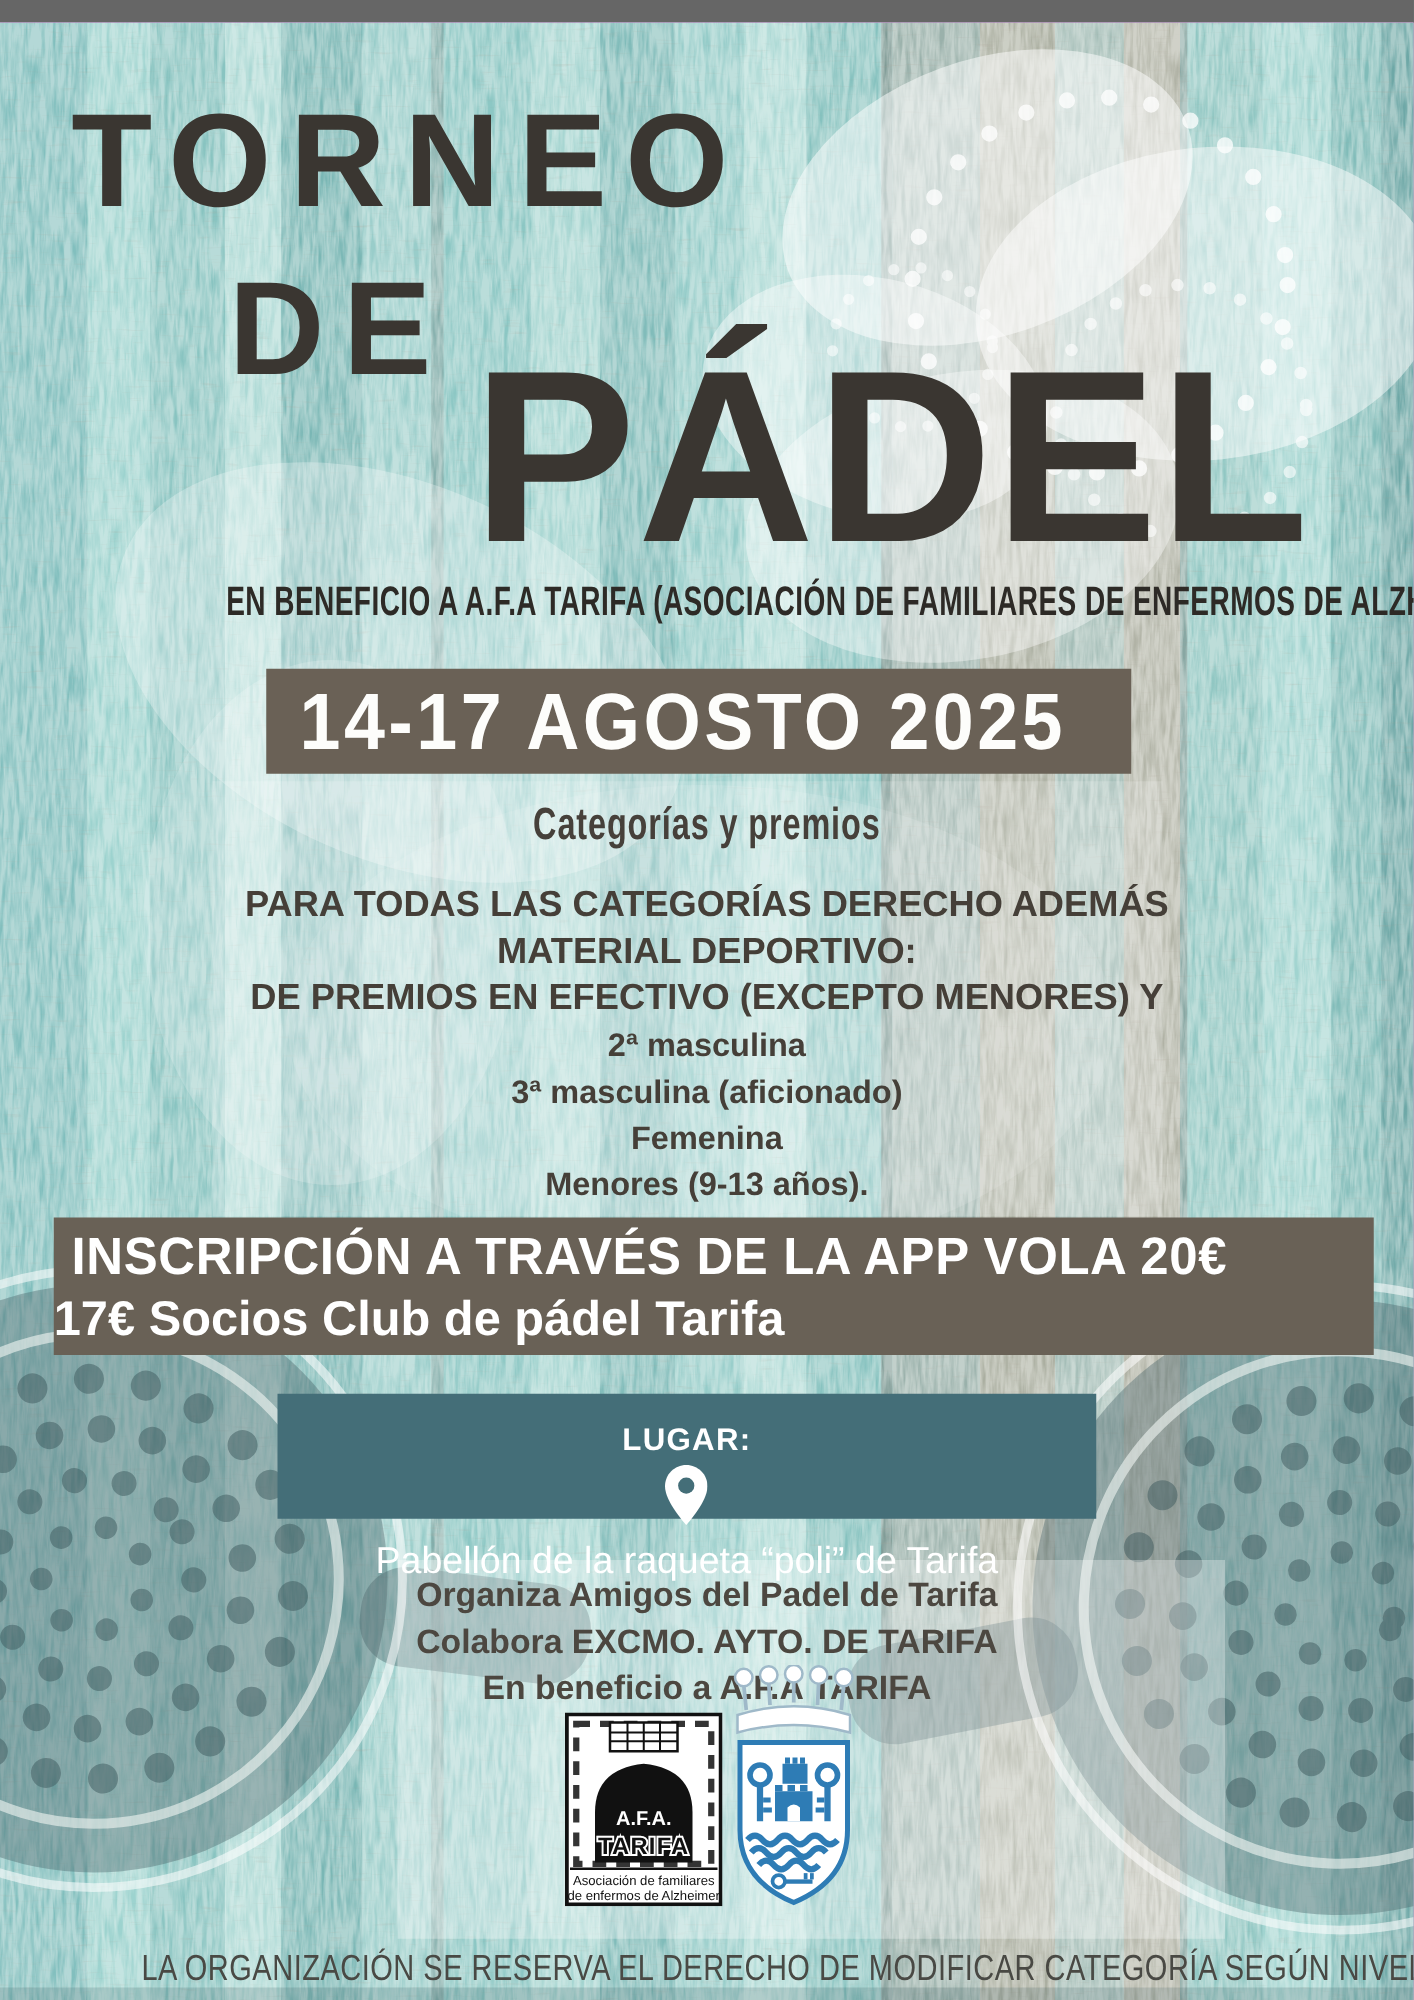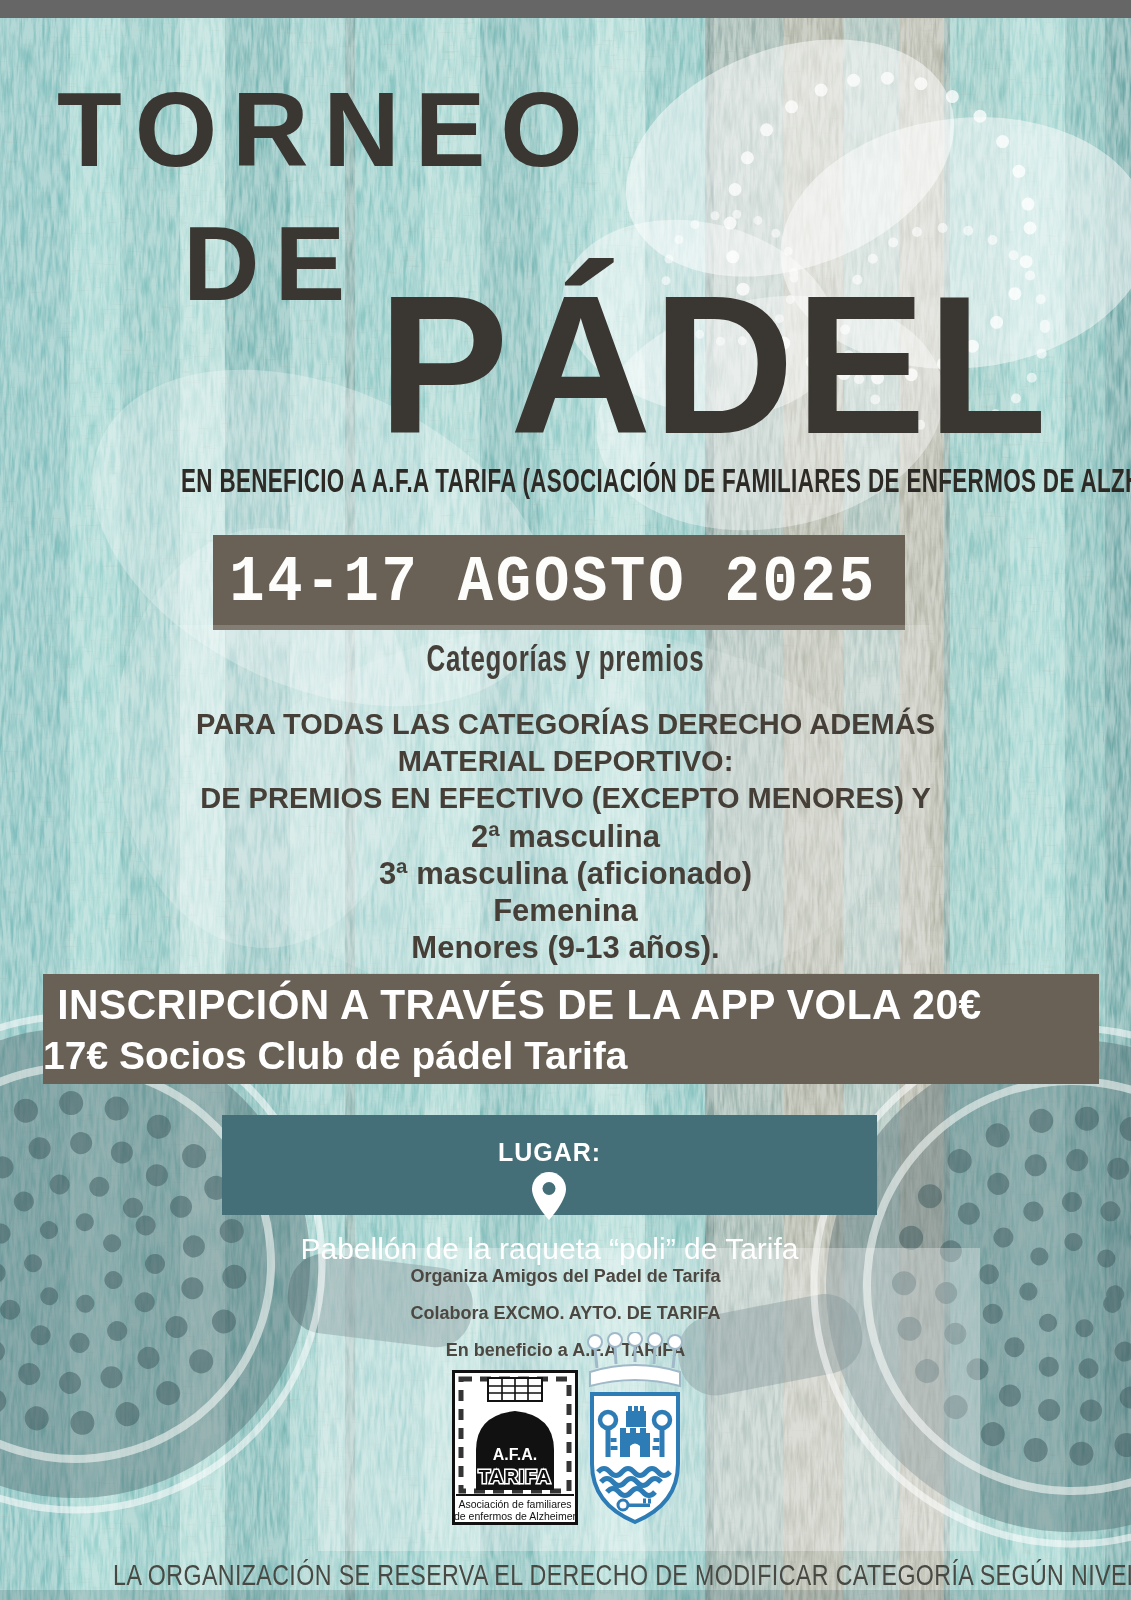--- a/index.html
+++ b/index.html
@@ -15,47 +15,47 @@
   .nowrap{white-space:nowrap;}
 
   .title{color:#3a3631; font-weight:700; line-height:1; letter-spacing:0.14em;}
   .title-torneo{left:57px; top:58px; font-size:106px;}
   .title-de{left:183px; top:192px; font-size:106px;}
   .title-padel{left:378px; top:250px; font-size:196px; letter-spacing:0.006em;}
 
   .beneficio{top:444px; font-size:33px; font-weight:700; color:#2d2a26;
     transform:scaleX(0.68); transform-origin:50% 50%; letter-spacing:0.5px;}
 
-  .date-banner{left:213px; top:517px; width:692px; height:95px; background:#6a6156;
-    display:flex; align-items:center; justify-content:flex-end;font-family:Liberation Mono, monospace;}
+  .date-banner{left:213px; top:517px; width:692px; height:84px; background:#6a6156;
+    display:flex; align-items:center; justify-content:flex-start;}
   .date-banner span{color:#fdfdfb; font-size:64px; font-weight:700; letter-spacing:3px;
     transform:scaleX(0.92); white-space:nowrap;}
 
   .cat-panel{left:170px; top:607px; width:760px; height:348px;
     background:rgba(255,255,255,0.18);}
   .cat-heading{top:620px; font-size:36px; font-weight:700; color:#46403a;
     transform:scaleX(0.72); letter-spacing:1px;}
   .cat-intro{top:688px; font-size:29px; font-weight:700; color:#453f38; line-height:37px;}
-  .cat-items{top:800px; font-size:31px; font-weight:700; color:#453f38; line-height:37px;}
+  .cat-items{top:800px; font-size:26px; font-weight:700; color:#453f38; line-height:37px;}
 
   .inscription{left:43px; top:956px; width:1056px; height:110px; background:#696156;
     display:flex; flex-direction:column; align-items:flex-start; justify-content:center; gap:5px;}
   .inscription .l1{color:#fff; font-size:42px; font-weight:700; letter-spacing:0.5px;
     transform:scaleX(0.97); white-space:nowrap;}
   .inscription .l2{color:#fff; font-size:39px; font-weight:700; white-space:nowrap;}
 
   .lugar{left:222px; top:1097px; width:655px; height:100px; background:#446e78;
     display:flex; flex-direction:column; align-items:center; padding-top:23px;}
   .lugar .label{color:#fff; font-size:25px; font-weight:700; letter-spacing:1px;}
   .lugar .row{display:flex; align-items:center; gap:12px; margin-top:5px;flex-direction:column;}
   .lugar .name{color:#fff; font-size:30px; font-weight:400; white-space:nowrap;}
 
   .credits-panel{left:318px; top:1230px; width:662px; height:303px;
     background:rgba(255,255,255,0.30);}
-  .credits{top:1240px; font-size:18px; font-weight:700; color:#4c4740; line-height:37px;}
+  .credits{top:1240px; font-size:27px; font-weight:700; color:#4c4740; line-height:37px;}
 
   .afa-logo{left:452px; top:1352px;}
   .shield-logo{left:584px; top:1314px;}
 
   .footer{top:1541px; font-size:29px; font-weight:400; color:#494944;
     transform:scaleX(0.8); letter-spacing:0.5px;}
 </style>
 </head>
 <body>
 

